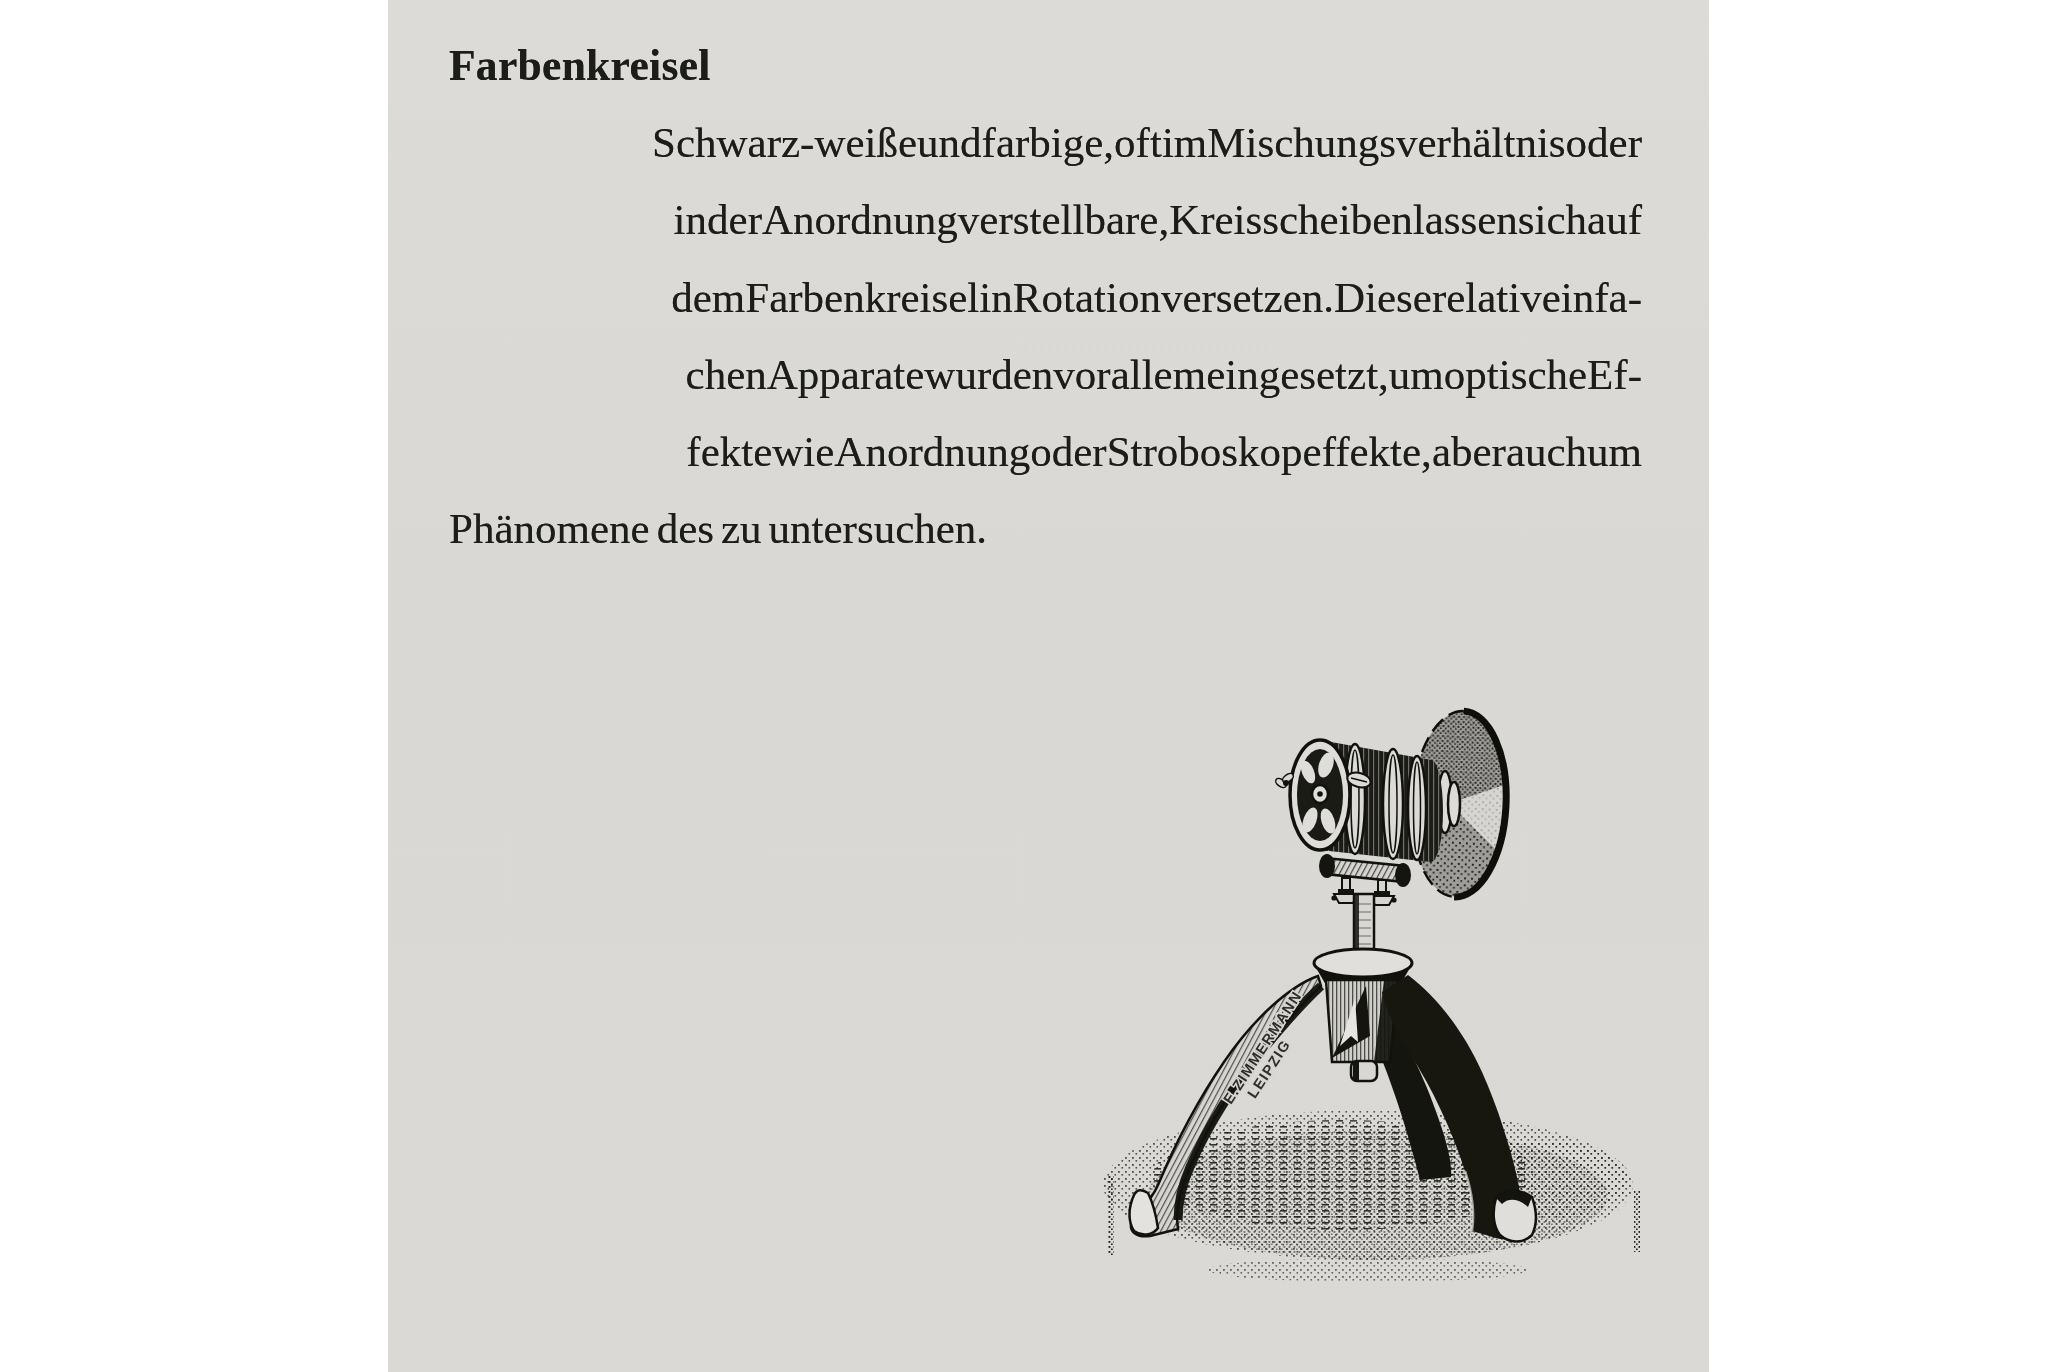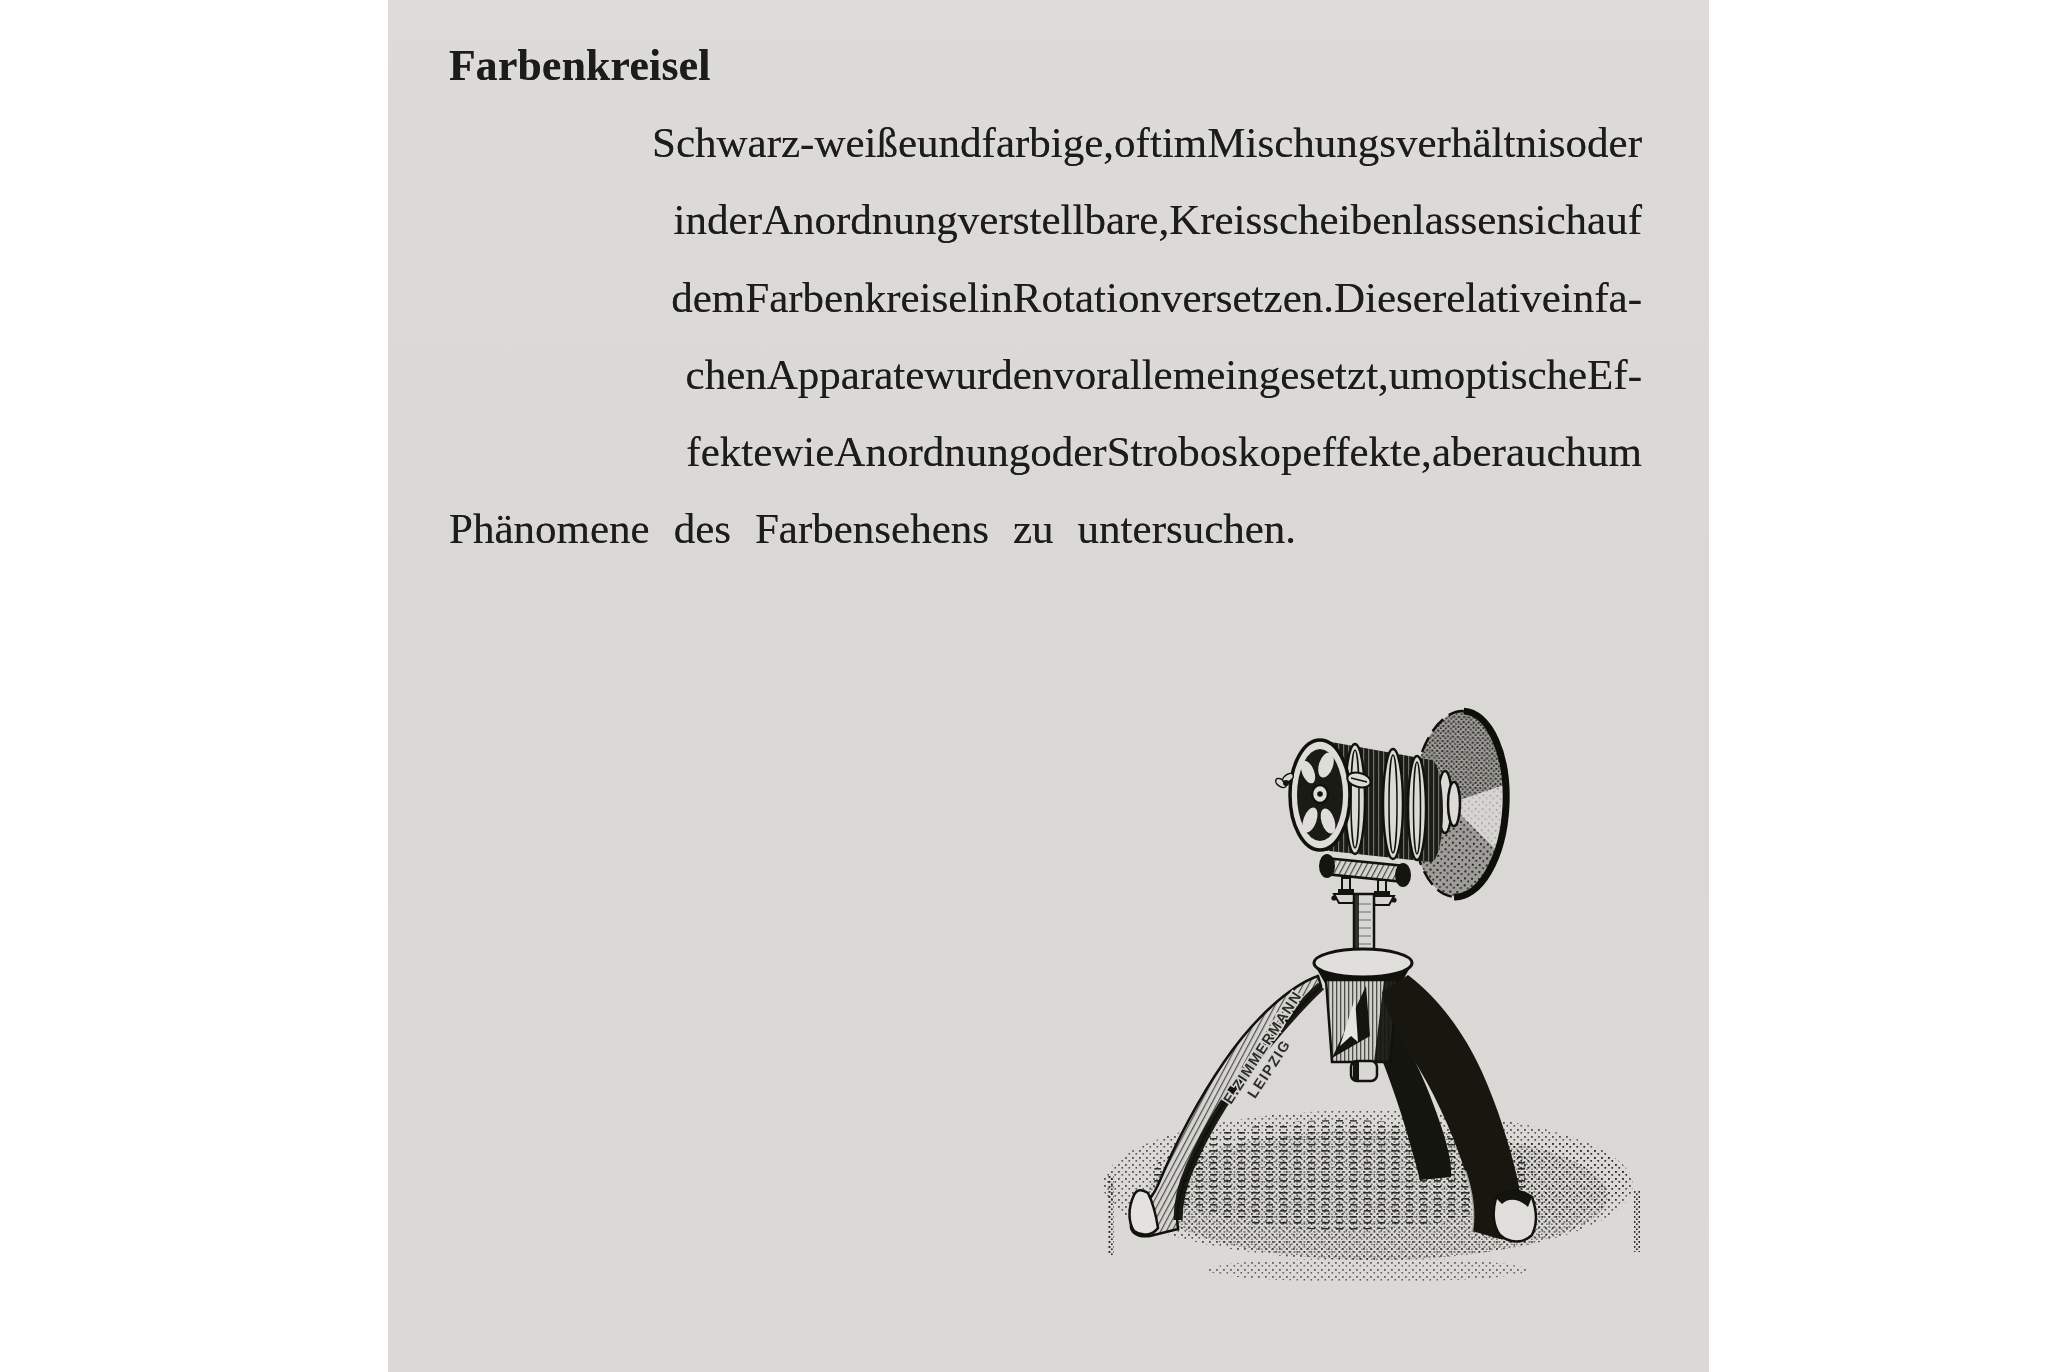--- a/index.html
+++ b/index.html
@@ -27,21 +27,21 @@
     letter-spacing:.3px;
     text-shadow:0 0 .6px rgba(25,25,20,.8);
   }
   .pline{
     display:flex;
     justify-content:flex-end;
     font-size:43px;
     line-height:77.3px;
     text-shadow:0 0 .5px rgba(25,25,20,.7);
   }
-  .pline.last{justify-content:flex-start;column-gap:24px;}
+  .pline.last{justify-content:flex-start;column-gap:7px;}
   .pline span{white-space:pre;}
   .engraving{position:absolute;left:680px;top:680px;}
   .maker{
     font-family:"Liberation Sans",sans-serif;
     font-weight:700;
     font-size:14.5px;
     letter-spacing:1.4px;
     fill:#2e2e29;
     stroke:#d6d5d2;
     stroke-width:3.2px;
@@ -103,21 +103,20 @@
             <span>Anordnung</span>
             <span>oder</span>
             <span>Stroboskopeffekte,</span>
             <span>aber</span>
             <span>auch</span>
             <span>um</span>
           </div>
           <div class="pline last">
             <span>Phänomene</span>
             <span>des</span>
-            <span>Farbensehens</span>
             <span>zu</span>
             <span>untersuchen.</span>
           </div>
         </div>
     </div>
 
     <svg class="engraving" width="620" height="680" viewBox="0 0 620 680" role="img">
       <defs>
         <pattern id="hv" width="4" height="6" patternUnits="userSpaceOnUse">
             <rect width="1.3" height="6" fill="#15150f"></rect>

